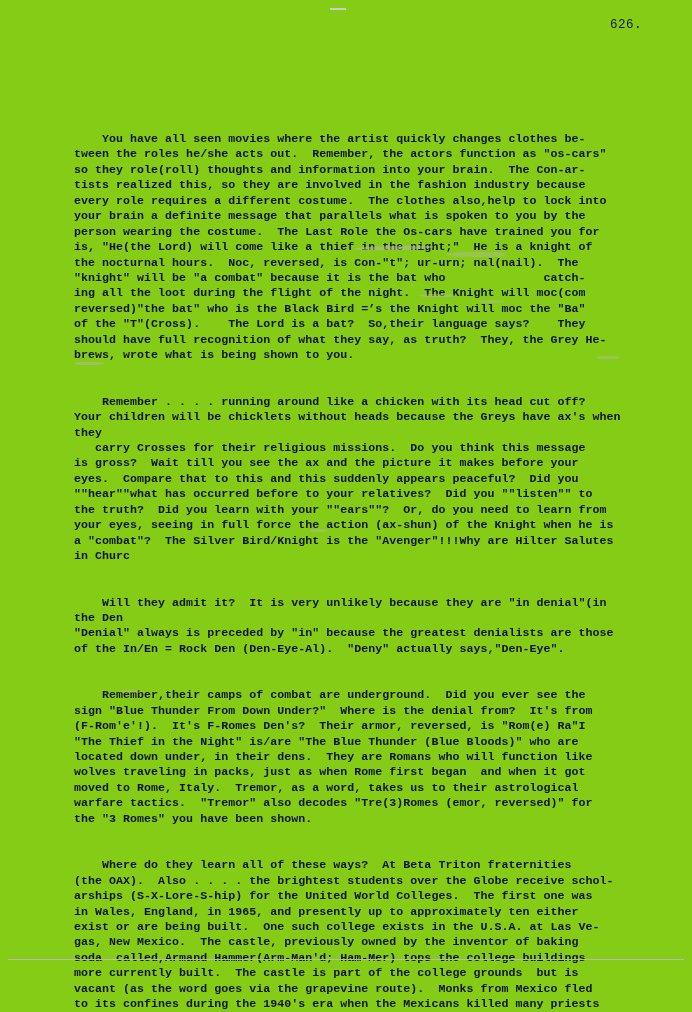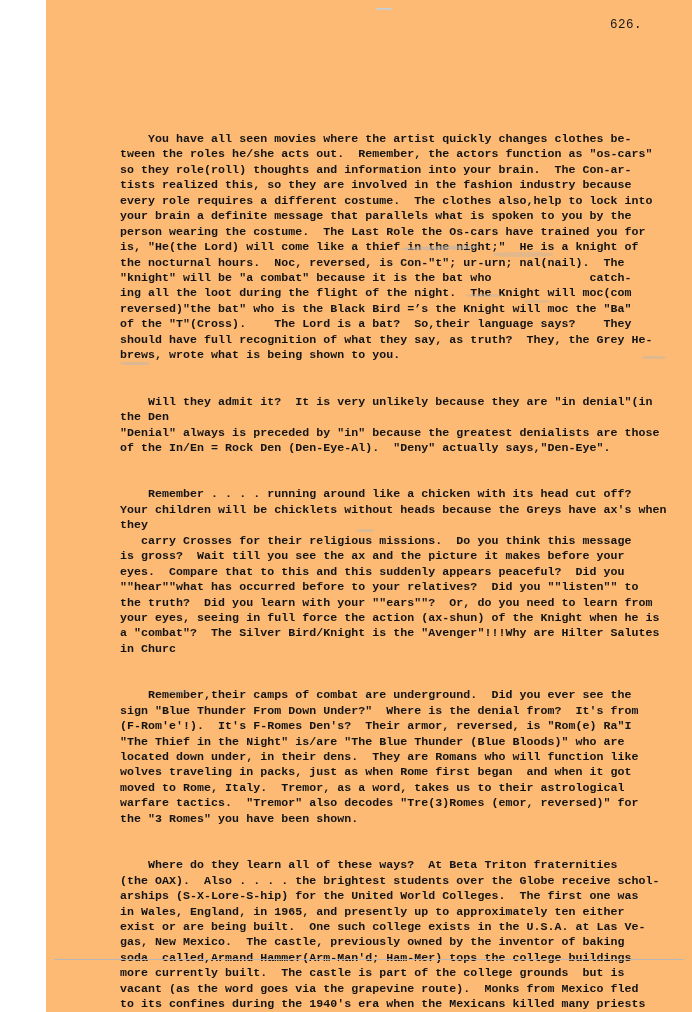--- a/index.html
+++ b/index.html
@@ -11,22 +11,21 @@
     width: 692px;
     height: 1012px;
     position: relative;
     font-family: "Liberation Mono", "DejaVu Sans Mono", monospace;
     color: #111111;
     overflow: hidden;
   }
   .page {
     position: absolute;
     inset: 0;
-    background: #fdba74;
-    margin-left: 46px;
+    background: #84cc16;
   }
   .page-number {
     position: absolute;
     top: 18px;
     right: 50px;
     font-size: 12.5px;
     letter-spacing: 0.5px;
     color: #1a1a1a;
   }
   .top-speck {
@@ -94,32 +93,32 @@
 your brain a definite message that parallels what is spoken to you by the
 person wearing the costume.  The Last Role the Os-cars have trained you for
 is, "He(the Lord) will come like a thief in the night;"  He is a knight of
 the nocturnal hours.  Noc, reversed, is Con-"t"; ur-urn; nal(nail).  The
 "knight" will be "a combat" because it is the bat who              catch-
 ing all the loot during the flight of the night.  The Knight will moc(com
 reversed)"the bat" who is the Black Bird =’s the Knight will moc the "Ba"
 of the "T"(Cross).    The Lord is a bat?  So,their language says?    They
 should have full recognition of what they say, as truth?  They, the Grey He-
 brews, wrote what is being shown to you.</p>
-    <p class="para">    Will they admit it?  It is very unlikely because they are "in denial"(in the Den
-"Denial" always is preceded by "in" because the greatest denialists are those
-of the In/En = Rock Den (Den-Eye-Al).  "Deny" actually says,"Den-Eye".</p>
     <p class="para">    Remember . . . . running around like a chicken with its head cut off?
 Your children will be chicklets without heads because the Greys have ax's when they
    carry Crosses for their religious missions.  Do you think this message
 is gross?  Wait till you see the ax and the picture it makes before your
 eyes.  Compare that to this and this suddenly appears peaceful?  Did you
 ""hear""what has occurred before to your relatives?  Did you ""listen"" to
 the truth?  Did you learn with your ""ears""?  Or, do you need to learn from
 your eyes, seeing in full force the action (ax-shun) of the Knight when he is
 a "combat"?  The Silver Bird/Knight is the "Avenger"!!!Why are Hilter Salutes in Churc</p>
+    <p class="para">    Will they admit it?  It is very unlikely because they are "in denial"(in the Den
+"Denial" always is preceded by "in" because the greatest denialists are those
+of the In/En = Rock Den (Den-Eye-Al).  "Deny" actually says,"Den-Eye".</p>
     <p class="para">    Remember,their camps of combat are underground.  Did you ever see the
 sign "Blue Thunder From Down Under?"  Where is the denial from?  It's from
 (F-Rom'e'!).  It's F-Romes Den's?  Their armor, reversed, is "Rom(e) Ra"I
 "The Thief in the Night" is/are "The Blue Thunder (Blue Bloods)" who are
 located down under, in their dens.  They are Romans who will function like
 wolves traveling in packs, just as when Rome first began  and when it got
 moved to Rome, Italy.  Tremor, as a word, takes us to their astrological
 warfare tactics.  "Tremor" also decodes "Tre(3)Romes (emor, reversed)" for
 the "3 Romes" you have been shown.</p>
     <p class="para">    Where do they learn all of these ways?  At Beta Triton fraternities

